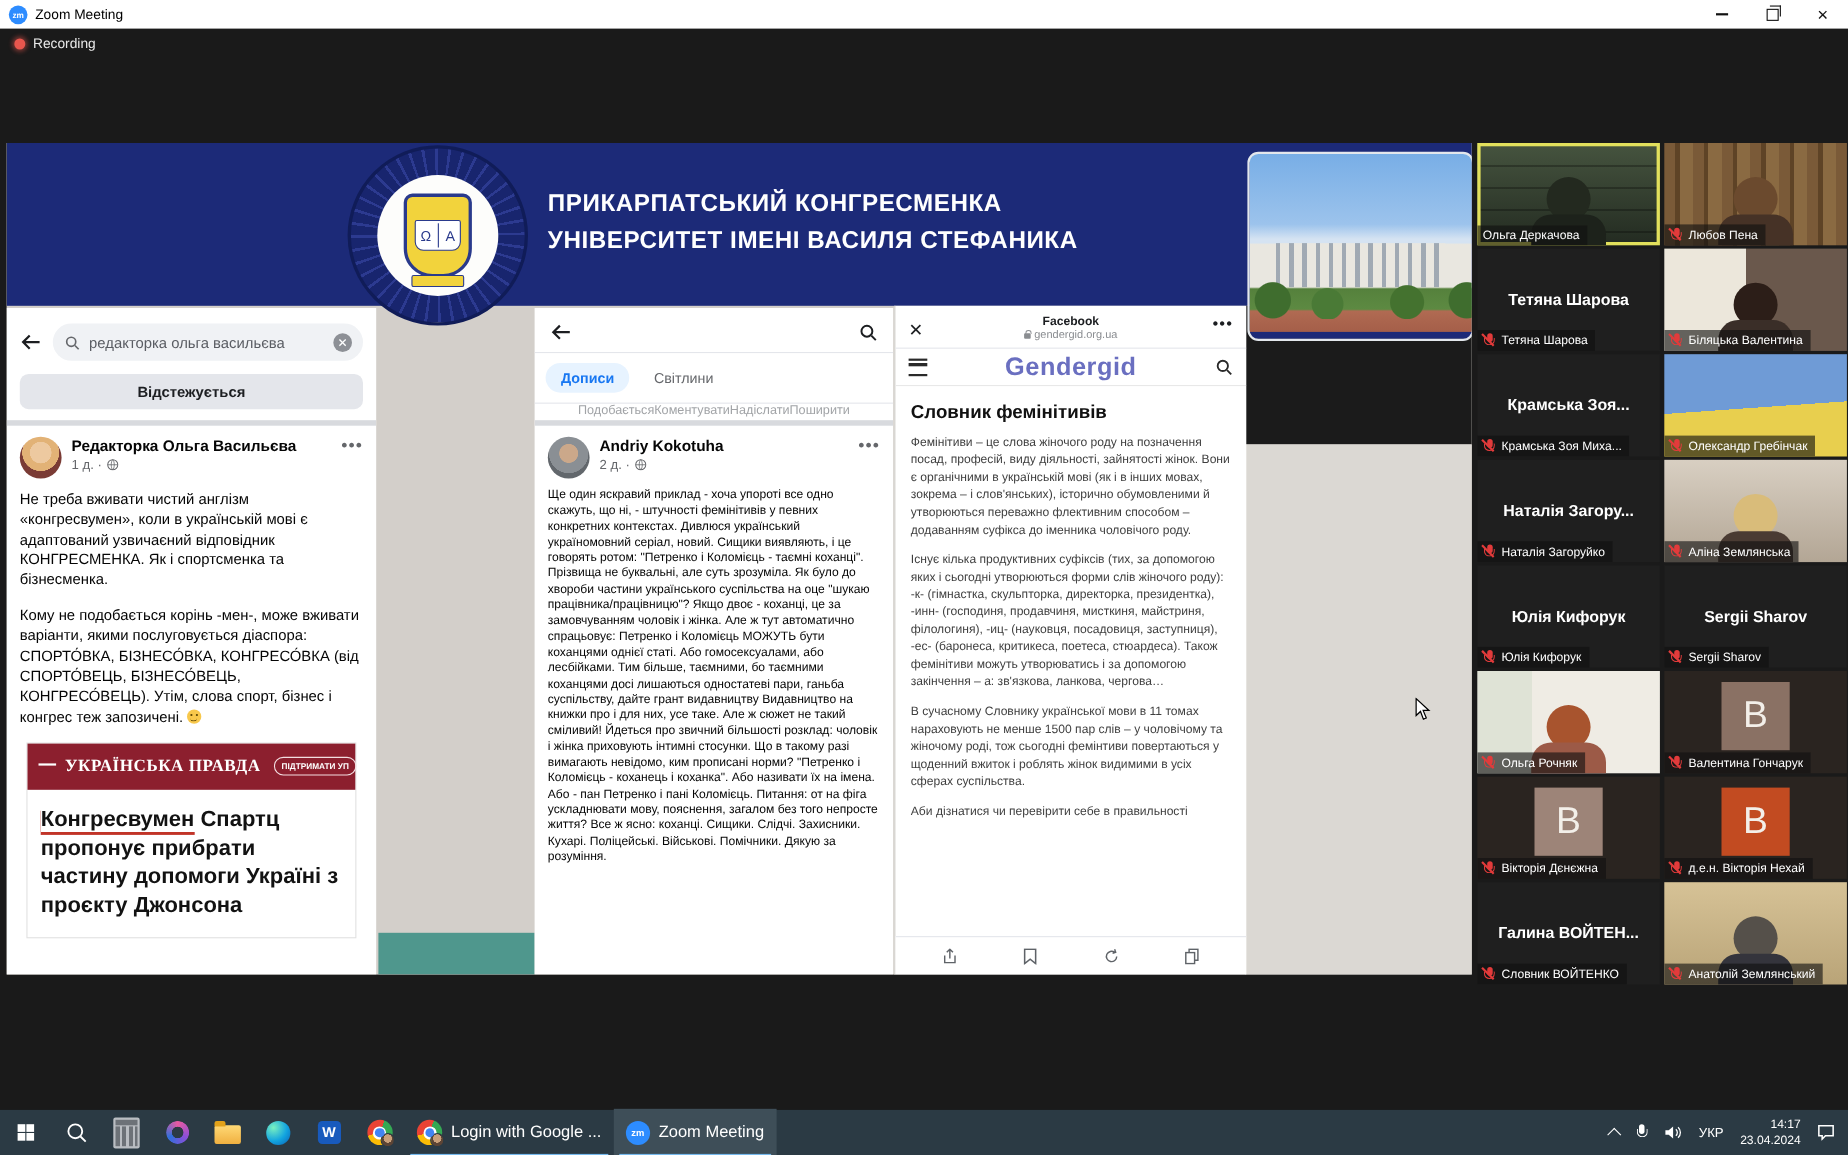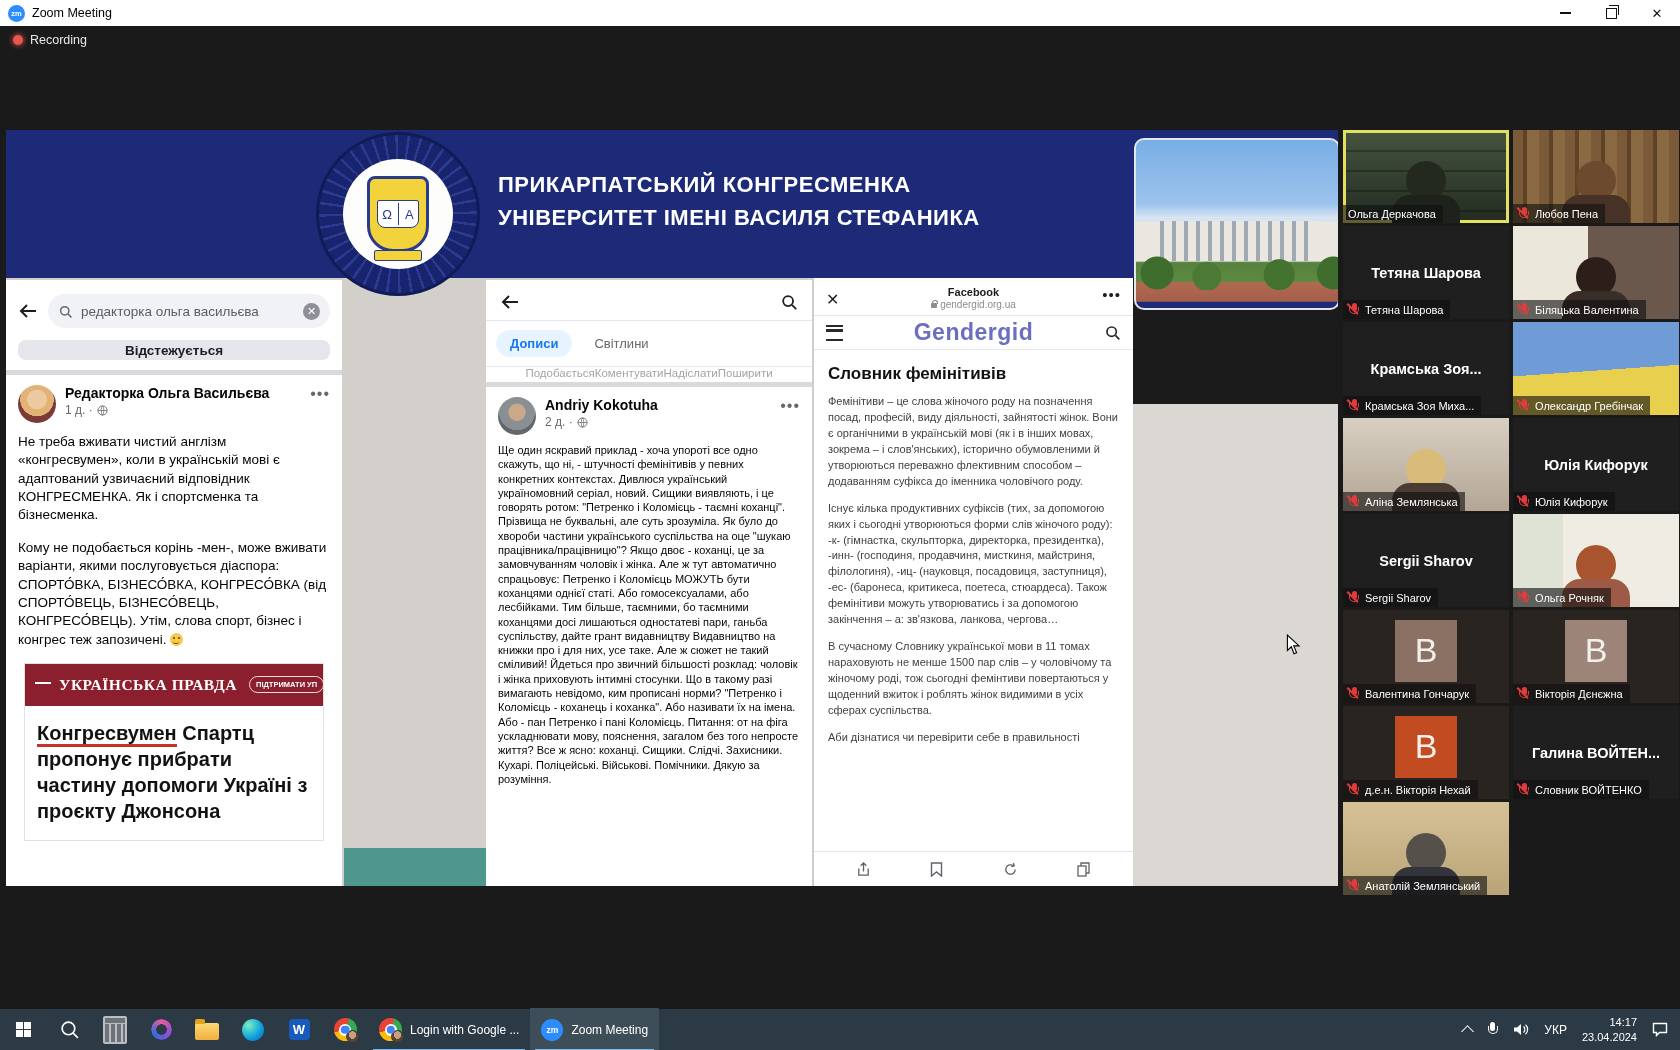--- a/index.html
+++ b/index.html
@@ -63,21 +63,21 @@
   .phone-right{left:807px;top:148px;width:319px;height:608px;border-left:1px solid #cfccc8;}
   .icon-dark{color:#1c1e21;}
   .icon-gray{color:#65676b;}
 
   
   .searchrow{display:flex;align-items:center;gap:10px;padding:14px 12px 6px 12px;}
   .searchpill{flex:1;display:flex;align-items:center;gap:8px;background:#f0f2f5;border-radius:18px;height:34px;padding:0 10px;}
   .searchpill .q{font-size:13.5px;color:#5a5d63;white-space:nowrap;overflow:hidden;}
   .clear-x{margin-left:auto;width:17px;height:17px;border-radius:50%;background:#8d9096;color:#fff;font-size:11px;
     display:flex;align-items:center;justify-content:center;flex:0 0 auto;}
-  .followbtn{margin:6px 12px 10px 12px;background:#e4e6eb;border-radius:8px;height:20px;display:flex;align-items:center;justify-content:center;
+  .followbtn{margin:6px 12px 10px 12px;background:#e4e6eb;border-radius:8px;height:32px;display:flex;align-items:center;justify-content:center;
     font-weight:bold;font-size:13.5px;color:#1c1e21;}
   .sep-thick{height:5px;background:#d8dade;}
   .post-head{display:flex;align-items:flex-start;gap:9px;padding:10px 12px 4px 12px;position:relative;}
   .fb-avatar{width:38px;height:38px;border-radius:50%;flex:0 0 auto;}
   .av-olga{background:radial-gradient(circle at 50% 38%,#edc9a0 32%,#e2b276 33% 55%,#7a3b35 56%);}
   .av-andriy{background:radial-gradient(circle at 50% 40%,#cba88a 28%,#8a8f94 30% 60%,#62676c 61%);}
   .post-author{font-weight:bold;font-size:14px;color:#050505;}
   .post-meta{font-size:12px;color:#65676b;display:flex;align-items:center;gap:4px;margin-top:2px;}
   .dots{position:absolute;right:12px;top:10px;color:#65676b;font-size:16px;letter-spacing:1px;}
   .post-body{padding:6px 12px 0 12px;font-size:13.5px;line-height:1.36;color:#050505;}
@@ -171,21 +171,21 @@
   .folder-ic{width:24px;height:17px;background:linear-gradient(#ffd976,#f0b040);border-radius:2px;position:relative;margin-top:4px;}
   .folder-ic::before{content:"";position:absolute;top:-4px;left:0;width:10px;height:5px;background:#e3a21a;border-radius:2px 2px 0 0;}
   .edge-ic{width:22px;height:22px;border-radius:50%;background:radial-gradient(circle at 30% 28%,#79f0c0,#12a4e0 55%,#0a5fb4);}
   .word-ic{width:21px;height:21px;border-radius:4px;background:#185abd;color:#fff;display:flex;align-items:center;justify-content:center;font-weight:bold;font-size:13px;}
   .word-ic::before{content:"W";}
   .chrome-ic{width:23px;height:23px;border-radius:50%;position:relative;flex:0 0 auto;
     background:conic-gradient(from 140deg,#fbbc05 0 115deg,#ea4335 115deg 240deg,#34a853 240deg 360deg);}
   .chrome-ic::before{content:"";position:absolute;left:50%;top:50%;transform:translate(-50%,-50%);width:12px;height:12px;border-radius:50%;background:#fff;}
   .chrome-ic::after{content:"";position:absolute;left:50%;top:50%;transform:translate(-50%,-50%);width:8.5px;height:8.5px;border-radius:50%;background:#4285f4;}
   .badge{position:absolute;right:-2px;bottom:-2px;width:11px;height:11px;border-radius:50%;background:radial-gradient(circle at 50% 36%,#caa07a 42%,#5c4435 44%);border:1px solid #2b3a44;}
-  .task{display:flex;align-items:center;gap:8px;height:44px;padding:0 11px;position:relative;color:#fff;font-size:12px;white-space:nowrap;}
+  .task{display:flex;align-items:center;gap:8px;height:44px;padding:0 11px;position:relative;color:#fff;font-size:15px;white-space:nowrap;}
   .task .ul{position:absolute;left:5px;right:5px;bottom:0;height:2.5px;background:#76b9ed;}
   .task.active{background:#3e4e58;}
   .zm-task{width:22px;height:22px;border-radius:50%;background:#2d8cff;color:#fff;font-size:8.5px;font-weight:bold;display:flex;align-items:center;justify-content:center;}
   .zm-task::before{content:"zm";}
   .tray{margin-left:auto;display:flex;align-items:center;gap:15px;padding-right:12px;color:#fff;}
   .chev{width:8px;height:8px;border-left:1.6px solid #fff;border-top:1.6px solid #fff;transform:rotate(45deg);margin-top:4px;}
   .tmic{width:11px;height:16px;position:relative;}
   .tmic::before{content:"";position:absolute;left:3px;top:0;width:5px;height:9px;border-radius:3px;background:#fff;}
   .tmic::after{content:"";position:absolute;left:0.5px;top:4px;width:8px;height:7px;border:1.4px solid #fff;border-top:none;border-radius:0 0 8px 8px;}
   .lang{font-size:12px;}
@@ -439,20 +439,29 @@
 
       <div class="tile cam cam-flag">
         <div class="plate">
             <span class="mic">
               <i></i>
             </span>
             <span>Олександр Гребінчак</span>
           </div>
       </div>
 
+      <div class="tile">
+        <div class="cname">Наталія  Загору...</div>
+        <div class="plate">
+            <span class="mic">
+              <i></i>
+            </span>
+            <span>Наталія Загоруйко</span>
+          </div>
+      </div>
 
       <div class="tile cam cam-alina">
         <span class="p">
             <span class="hair"></span>
           </span>
         <div class="plate">
             <span class="mic">
               <i></i>
             </span>
             <span>Аліна Землянська</span>

